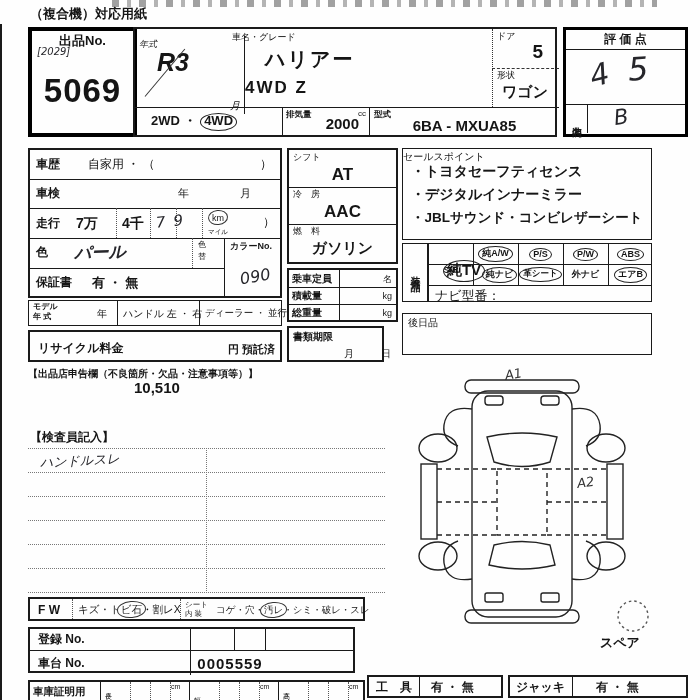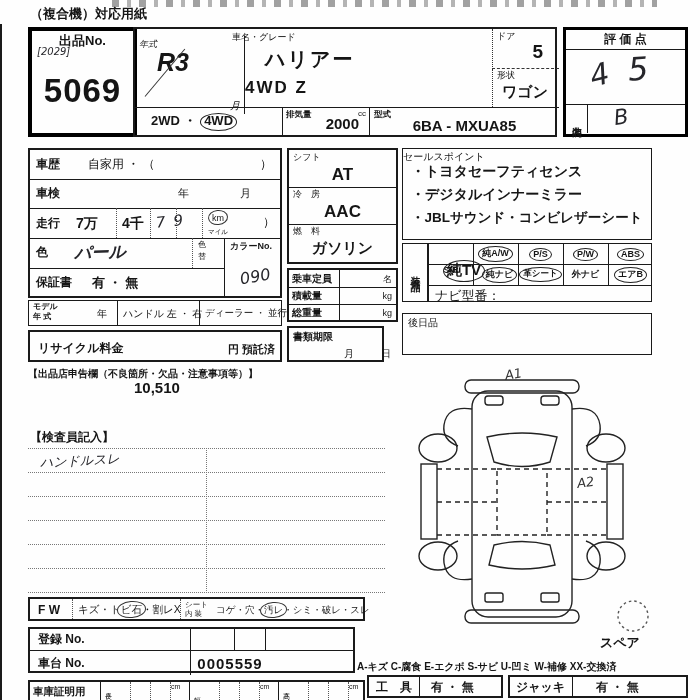--- a/index.html
+++ b/index.html
@@ -319,21 +319,20 @@
     <div class="vline" style="left:248px;top:0;height:100%;"></div>
     <div class="cell ctr" style="left:250px;top:0;width:12px;height:100%;">
         <span class="vert" style="font-size:7px;">高さ</span>
       </div>
     <div class="dv" style="left:278px;top:0;height:100%;"></div>
     <div class="dv" style="left:298px;top:0;height:100%;"></div>
     <div class="dv" style="left:318px;top:0;height:100%;"></div>
     <div class="t" style="left:319px;top:1px;font-size:7px;">cm</div>
   </div>
 
-  <div class="t b" style="left:357px;top:661px;font-size:10px;">A-キズ C-腐食 E-エクボ S-サビ U-凹ミ W-補修 XX-交換済</div>
   <div class="box" style="left:367px;top:675px;width:136px;height:23px;border-width:2px;">
     <div class="vline" style="left:50px;top:0;height:100%;"></div>
     <div class="t b" style="left:7px;top:4px;font-size:12px;">工　具</div>
     <div class="t b" style="left:62px;top:4px;font-size:12px;">有 ・ 無</div>
   </div>
   <div class="box" style="left:508px;top:675px;width:180px;height:23px;border-width:2px;">
     <div class="vline" style="left:62px;top:0;height:100%;"></div>
     <div class="t b" style="left:6px;top:4px;font-size:12px;">ジャッキ</div>
     <div class="t b" style="left:86px;top:4px;font-size:12px;">有 ・ 無</div>
   </div>

